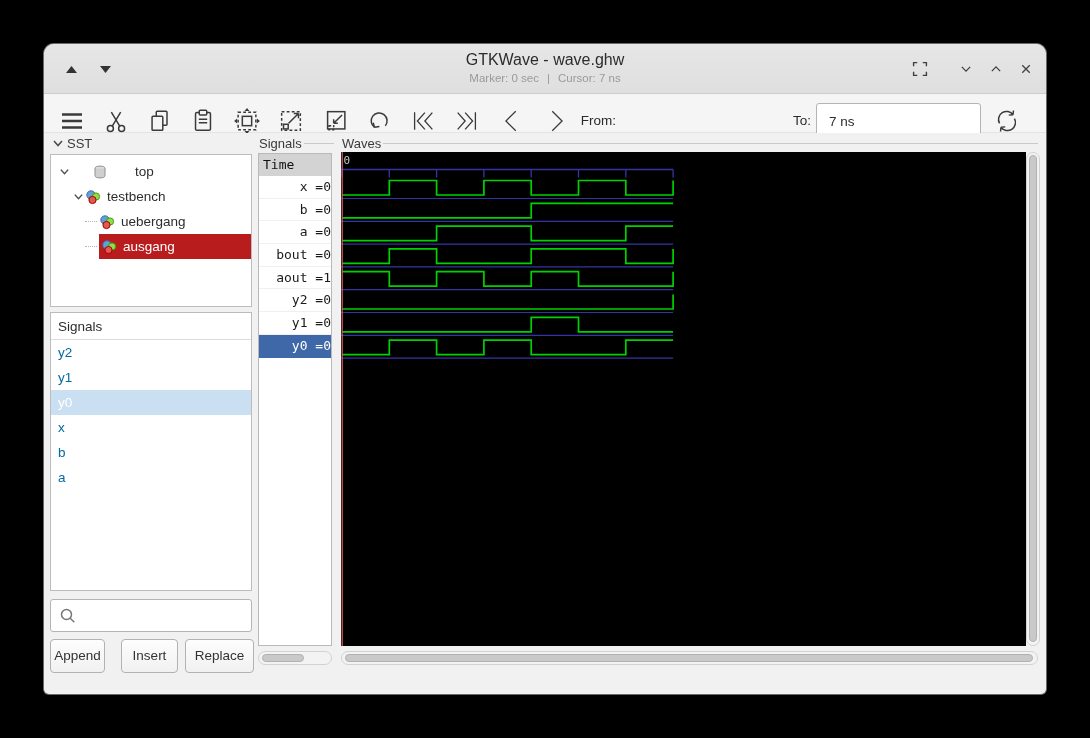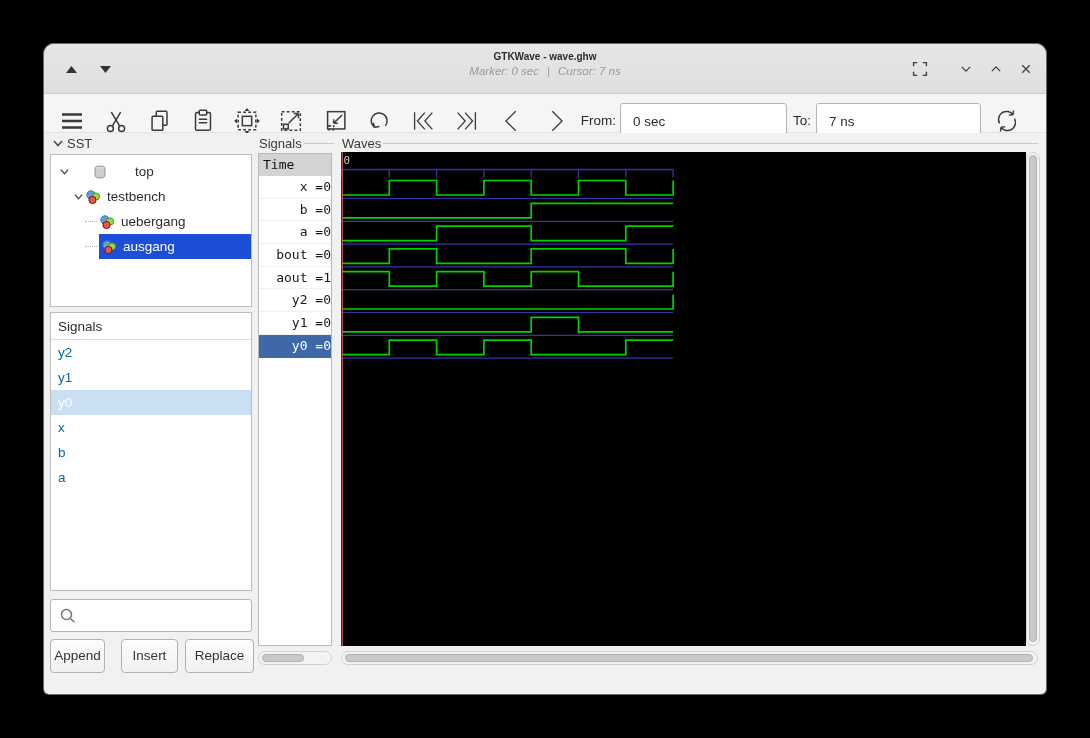--- a/index.html
+++ b/index.html
@@ -6,23 +6,23 @@
   html,body { width:1090px; height:738px; }
   body { background:#000; font-family:"Liberation Sans",sans-serif; position:relative; overflow:hidden; }
 
   .window { position:absolute; left:44px; top:44px; width:1002px; height:650px;
             background:#f1f1f1; border-radius:10px 10px 5px 5px; overflow:hidden;
             box-shadow:0 0 0 1px #6a6a6a; }
 
   
   .titlebar { height:50px; background:linear-gradient(#e6e6e6,#dfdfdf); border-bottom:1px solid #cccccc; position:relative; }
   .tb-center { position:absolute; left:0; right:0; top:7px; text-align:center; }
-  .tb-title { font-size:10px; color:#2c2c2c;font-weight:bold; }
+  .tb-title { font-size:16px; color:#2c2c2c; }
   .tb-sub { font-size:11.5px; color:#9a9a9a; margin-top:3px; }
-  .tb-sub span { margin:0 4px;font-style:italic; }
+  .tb-sub span { margin:0 4px; }
   .win-ctl { position:absolute; top:10px; width:30px; height:30px; display:flex; align-items:center; justify-content:center; cursor:default; }
   .win-ctl svg { stroke:#3f3f3f; fill:none; stroke-width:1.5; }
   .tri svg { stroke:none; fill:#333; }
 
   
   .toolbar { height:39px; background:#f5f5f5; position:relative; border-bottom:1px solid #e3e3e3; }
   .tbtn { position:absolute; top:10px; width:34px; height:34px; display:flex; align-items:center; justify-content:center; }
   .tbtn svg { stroke:#3a3a3a; fill:none; stroke-width:1.6; }
   .tb-label { position:absolute; top:19px; font-size:13.5px; color:#2b2b2b; }
   .tb-input { position:absolute; top:9px; height:36px; background:#fff; border:1px solid #b4b4b4; border-radius:3px;
@@ -36,21 +36,21 @@
 
   .panel-box { position:absolute; background:#fff; border:1px solid #bcbcbc; }
 
   
   .tree-row { height:25px; display:flex; align-items:center; font-size:13.5px; color:#2d2d2d; }
   .tree-row .chev { width:14px; display:flex; justify-content:center; }
   .tree-row .chev svg { stroke:#4a4a4a; fill:none; stroke-width:1.5; }
   .tree-dots { width:12px; border-top:1px dotted #b5b5b5; margin-right:2px; }
   .node-icon { width:16px; height:16px; margin-right:6px; flex:none; }
   .sel-band { display:flex; align-items:center; flex:1; height:100%; padding-left:2px; }
-  .sel-band.selected { background:#1d4ed8; color:#fff; }
+  .sel-band.selected { background:#b91c1c; color:#fff; }
 
   
   .siglist-header { height:27px; line-height:27px; padding-left:7px; font-size:13.5px; color:#2d2d2d; border-bottom:1px solid #dcdcdc; }
   .sig-row { height:25px; line-height:25px; padding-left:7px; font-size:13.5px; color:#0369a1; }
   .sig-row.selected { background:#cbdff2; color:#fff; }
 
   
   .search-box { position:absolute; left:6px; top:466px; width:202px; height:33px; background:#fff;
                 border:1px solid #b4b4b4; border-radius:3px; display:flex; align-items:center; padding-left:8px; }
   .search-box svg { stroke:#767676; fill:none; stroke-width:1.5; }
@@ -189,21 +189,20 @@
           <path d="M19 4.5 L8.5 15 L19 25.5"></path>
         </svg>
     </div>
     <div class="tbtn" style="left:495px;">
       <svg width="28" height="28" viewBox="0 0 30 30" style="stroke-width:1.4">
           <path d="M11 4.5 L21.5 15 L11 25.5"></path>
         </svg>
     </div>
 
     <div class="tb-label" style="left:520px; width:52px; text-align:right;">From:</div>
-    <input class="tb-input" style="left: 576px; width: 167px;" value="0 sec">
     <div class="tb-label" style="left:749px; width:20px;">To:</div>
     <input class="tb-input" style="left: 772px; width: 165px;" value="7 ns">
 
     <div class="tbtn" style="left:946px;">
       <svg width="28" height="28" viewBox="0 0 30 30">
           <path d="M7 17.5 A 8.6 8.6 0 0 1 21.5 8.3 M21.5 8.3 l0.4 -4.6 M21.5 8.3 l-4.6 0.4"></path>
           <path d="M23 12.5 A 8.6 8.6 0 0 1 8.5 21.7 M8.5 21.7 l-0.4 4.6 M8.5 21.7 l4.6 -0.4"></path>
         </svg>
     </div>
   </div>

